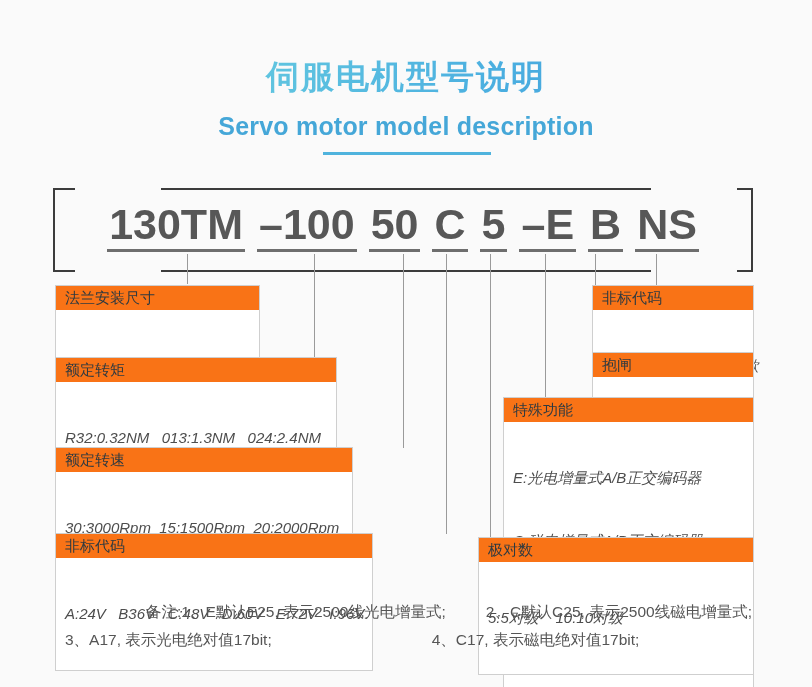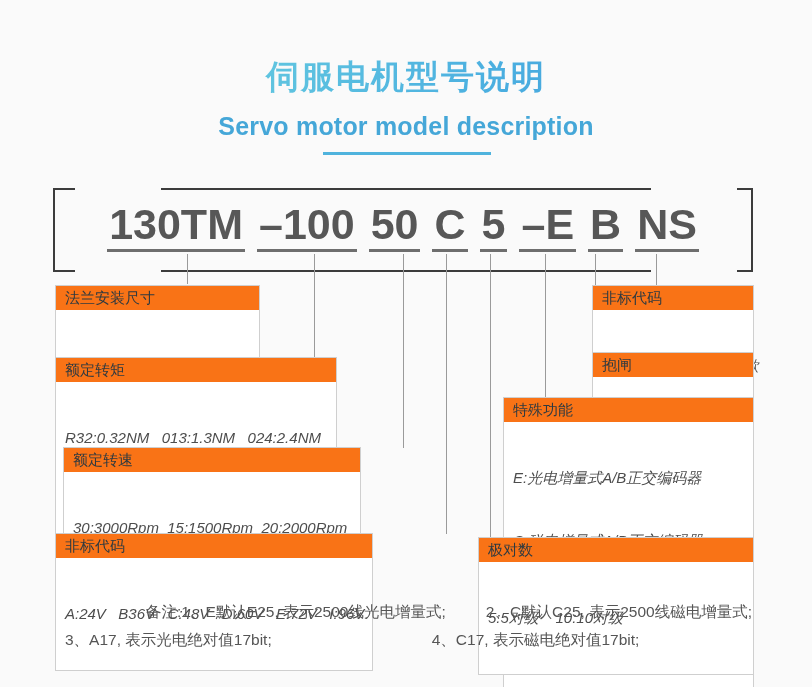--- a/index.html
+++ b/index.html
@@ -151,21 +151,21 @@
   </div>
 
   <div class="box" style="left:55px; top:357px; width:282px;">
     <div class="bx-head">额定转矩</div>
     <div class="bx-body">
       <div>R32:0.32NM   013:1.3NM   024:2.4NM</div>
       <div>050:5NM   190:19NM   480:48NM</div>
     </div>
   </div>
 
-  <div class="box" style="left:63px; top:447px; width:298px;">
+  <div class="box" style="left:55px; top:447px; width:298px;">
     <div class="bx-head">额定转速</div>
     <div class="bx-body">
       <div>30:3000Rpm  15:1500Rpm  20:2000Rpm</div>
     </div>
   </div>
 
   <div class="box" style="left:55px; top:533px; width:318px;">
     <div class="bx-head">非标代码</div>
     <div class="bx-body">
       <div>A:24V   B36V   C:48V   D:60V   E:72V   I:96V</div>

